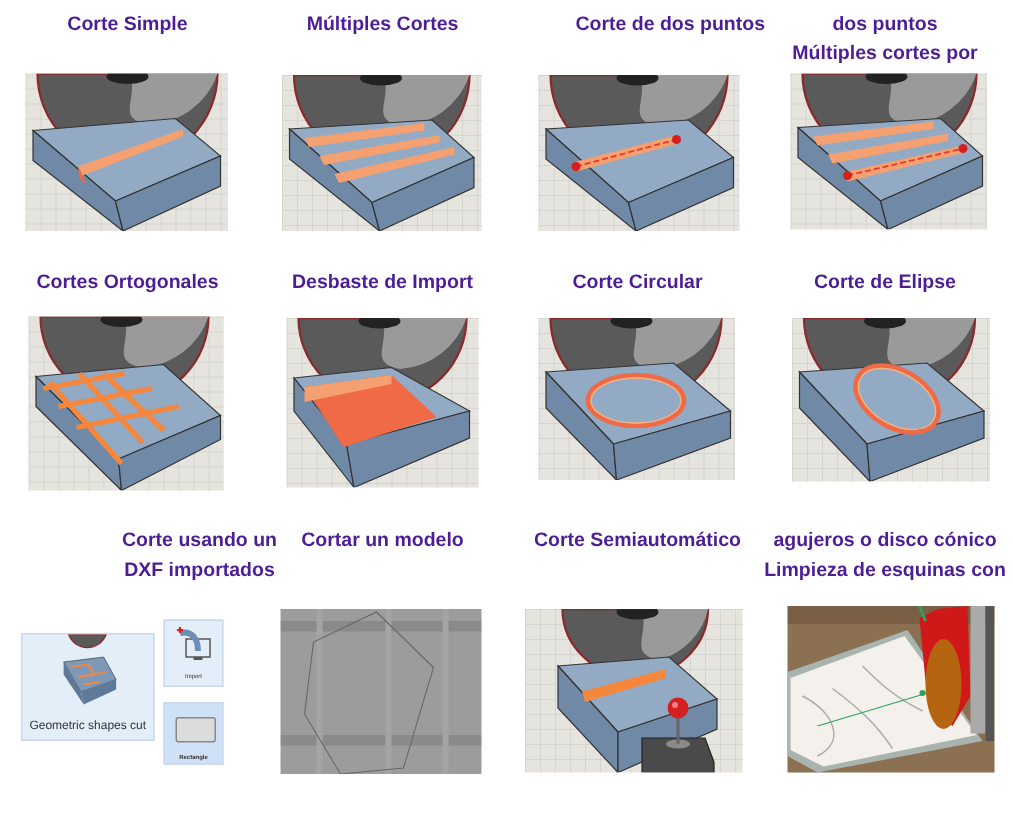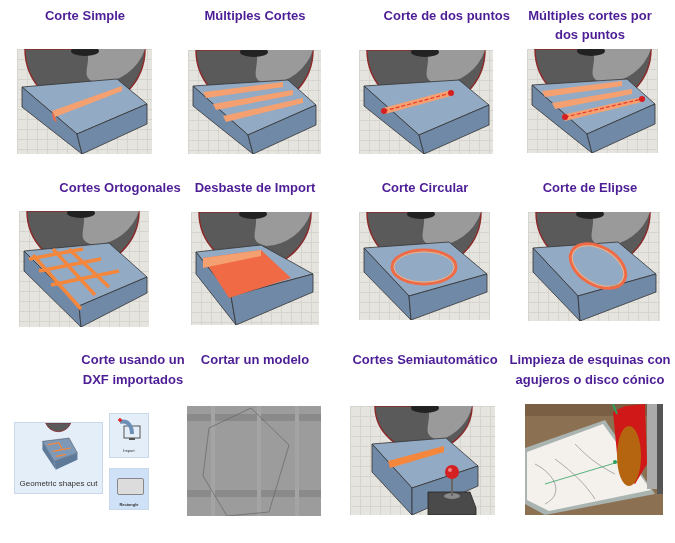--- a/index.html
+++ b/index.html
@@ -56,41 +56,41 @@
     <polygon points="5,36 60,85 65,104 5,56" fill="#7089a6" stroke="#333" stroke-width="0.8"></polygon>
     <polygon points="60,85 130,55 130,75 65,104" fill="#7089a6" stroke="#333" stroke-width="0.8"></polygon>
     <polygon points="24,58 92,40 92,46 26,64" fill="#f5a070"></polygon>
     <line x1="25" y1="61" x2="92" y2="43" stroke="#e83a2a" stroke-width="1.2" stroke-dasharray="4,2"></line>
     <circle cx="25" cy="61" r="3" fill="#d42020"></circle>
     <circle cx="92" cy="43" r="3" fill="#d42020"></circle>
   </svg>
 </div>
 
 <div class="title" style="left:505px;width:170px;top:6px;">
+  <div>dos puntos</div>
   <div>Múltiples cortes por</div>
-  <div>dos puntos</div>
 </div>
 <div class="pic grid-bg" style="left:527px;top:49px;width:131px;height:104px;">
   <svg viewBox="0 0 131 104">
     <path d="M8 0 A50 50 0 0 0 124 0 Z" fill="#5a5a5a" stroke="#8a2a2a" stroke-width="1.5"></path>
     <path d="M66 0 C71 18 56 30 78 34 A50 50 0 0 0 124 0 Z" fill="#9a9a9a"></path>
     <ellipse cx="64" cy="2" rx="14" ry="5" fill="#222"></ellipse>
     <polygon points="5,36 100,30 128,55 60,85" fill="#93aac4" stroke="#333" stroke-width="0.8"></polygon>
     <polygon points="5,36 60,85 65,104 5,56" fill="#7089a6" stroke="#333" stroke-width="0.8"></polygon>
     <polygon points="60,85 128,55 128,75 65,104" fill="#7089a6" stroke="#333" stroke-width="0.8"></polygon>
     <polygon points="15,42 95,32 95,37 18,48" fill="#f5a070"></polygon>
     <polygon points="25,54 105,40 105,45 28,60" fill="#f5a070"></polygon>
     <polygon points="35,66 115,48 115,53 38,72" fill="#f5a070"></polygon>
     <line x1="38" y1="68" x2="115" y2="50" stroke="#e83a2a" stroke-width="1.2" stroke-dasharray="4,2"></line>
     <circle cx="38" cy="68" r="3" fill="#d42020"></circle>
     <circle cx="115" cy="50" r="3" fill="#d42020"></circle>
   </svg>
 </div>
 
-<div class="title" style="left:0;width:170px;top:178px;padding-left:35px;">Cortes Ortogonales</div>
+<div class="title" style="left:0;width:170px;top:178px;">Cortes Ortogonales</div>
 <div class="pic grid-bg" style="left:19px;top:211px;width:130px;height:116px;">
   <svg viewBox="0 0 130 116">
     <path d="M8 0 A50 50 0 0 0 120 0 Z" fill="#5a5a5a" stroke="#8a2a2a" stroke-width="1.5"></path>
     <path d="M64 0 C69 18 54 30 76 34 A50 50 0 0 0 120 0 Z" fill="#9a9a9a"></path>
     <ellipse cx="62" cy="2" rx="14" ry="5" fill="#222"></ellipse>
     <polygon points="5,40 90,32 128,66 60,95" fill="#93aac4" stroke="#333" stroke-width="0.8"></polygon>
     <polygon points="5,40 60,95 62,116 5,60" fill="#7089a6" stroke="#333" stroke-width="0.8"></polygon>
     <polygon points="60,95 128,66 128,82 62,116" fill="#7089a6" stroke="#333" stroke-width="0.8"></polygon>
     <g stroke="#f5873d" stroke-width="3.5">
       <line x1="10" y1="48" x2="64" y2="38"></line>
@@ -178,41 +178,41 @@
   <svg viewBox="0 0 134 110">
     <rect x="0" y="8" width="134" height="7" fill="#8a8a8a"></rect>
     <rect x="0" y="84" width="134" height="7" fill="#8a8a8a"></rect>
     <rect x="24" y="0" width="4" height="110" fill="#a4a4a4"></rect>
     <rect x="70" y="0" width="4" height="110" fill="#a4a4a4"></rect>
     <rect x="108" y="0" width="4" height="110" fill="#a4a4a4"></rect>
     <polygon points="64,2 102,39 82,106 40,110 16,70 22,22" fill="none" stroke="#666" stroke-width="0.7"></polygon>
   </svg>
 </div>
 
-<div class="title" style="left:340px;width:170px;top:350px;">Cortes Semiautomático</div>
+<div class="title" style="left:340px;width:170px;top:350px;">Corte Semiautomático</div>
 <div class="pic grid-bg" style="left:350px;top:406px;width:145px;height:109px;">
   <svg viewBox="0 0 145 109">
     <path d="M25 0 A48 45 0 0 0 122 0 Z" fill="#5a5a5a" stroke="#8a2a2a" stroke-width="1.5"></path>
     <path d="M78 0 C83 18 68 30 90 34 A48 45 0 0 0 122 0 Z" fill="#9a9a9a"></path>
     <ellipse cx="75" cy="2" rx="14" ry="5" fill="#222"></ellipse>
     <polygon points="22,38 96,32 128,60 62,82" fill="#93aac4" stroke="#333" stroke-width="0.8"></polygon>
     <polygon points="22,38 62,82 62,109 22,66" fill="#7089a6" stroke="#333" stroke-width="0.8"></polygon>
     <polygon points="62,82 128,60 128,80 62,109" fill="#7089a6" stroke="#333" stroke-width="0.8"></polygon>
     <polygon points="38,55 94,40 94,46 40,62" fill="#f5873d"></polygon>
     <polygon points="78,86 120,86 126,102 126,109 78,109" fill="#4a4a4a" stroke="#222" stroke-width="0.8"></polygon>
     <ellipse cx="102" cy="90" rx="8" ry="3" fill="#8a8a8a"></ellipse>
     <line x1="102" y1="90" x2="102" y2="70" stroke="#666" stroke-width="2"></line>
     <circle cx="102" cy="66" r="7" fill="#d42020"></circle>
     <circle cx="100" cy="64" r="2" fill="#f08080"></circle>
   </svg>
 </div>
 
 <div class="title" style="left:505px;width:170px;top:350px;line-height:20px;">
+  <div>agujeros o disco cónico</div>
   <div>Limpieza de esquinas con</div>
-  <div>agujeros o disco cónico</div>
 </div>
 <div class="pic" style="left:525px;top:404px;width:138px;height:111px;background:#8c7052;">
   <svg viewBox="0 0 138 111">
     <rect x="0" y="0" width="138" height="12" fill="#7a5f44"></rect>
     <polygon points="0,44 80,16 130,90 20,111 0,100" fill="#a9b3b0"></polygon>
     <polygon points="2,48 78,20 126,86 24,107 2,96" fill="#f4f1ec"></polygon>
     <path d="M10 60 C30 70 40 90 20 100 M30 55 C50 70 60 80 70 95 M50 40 C60 50 70 60 90 70" stroke="#aaa" stroke-width="1" fill="none"></path>
     <line x1="20" y1="80" x2="100" y2="56" stroke="#2ea060" stroke-width="0.8"></line>
     <g fill="#2ea060">
         <circle cx="90" cy="58" r="2"></circle>

